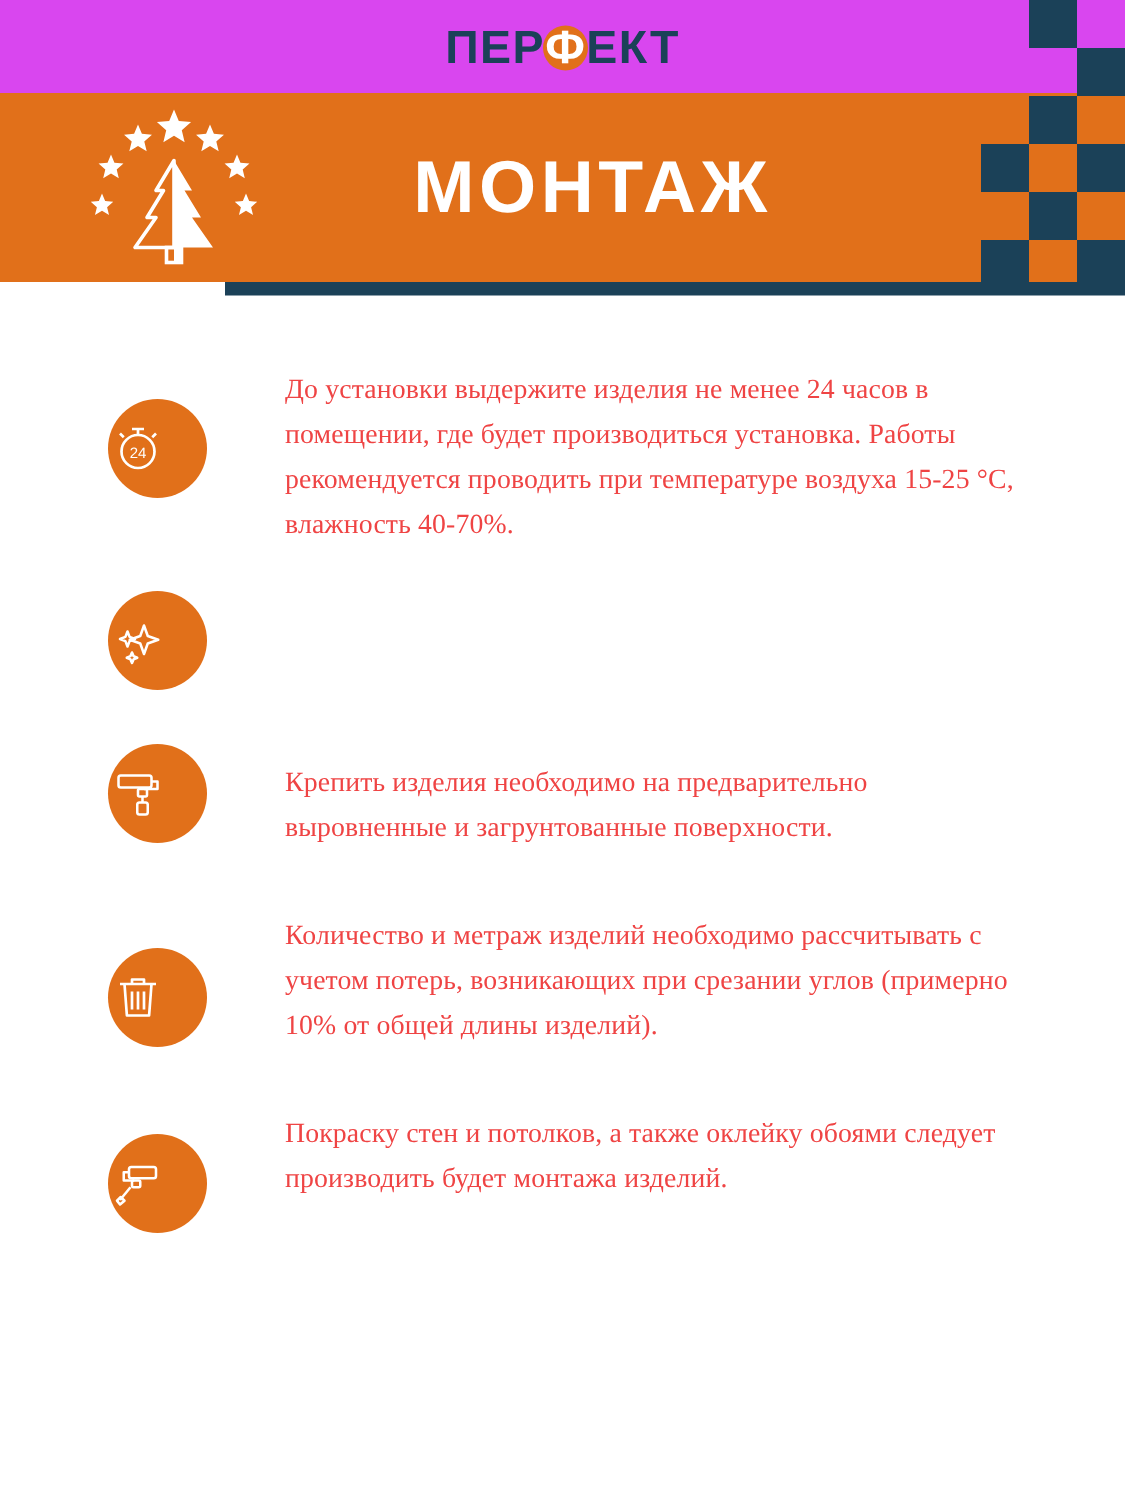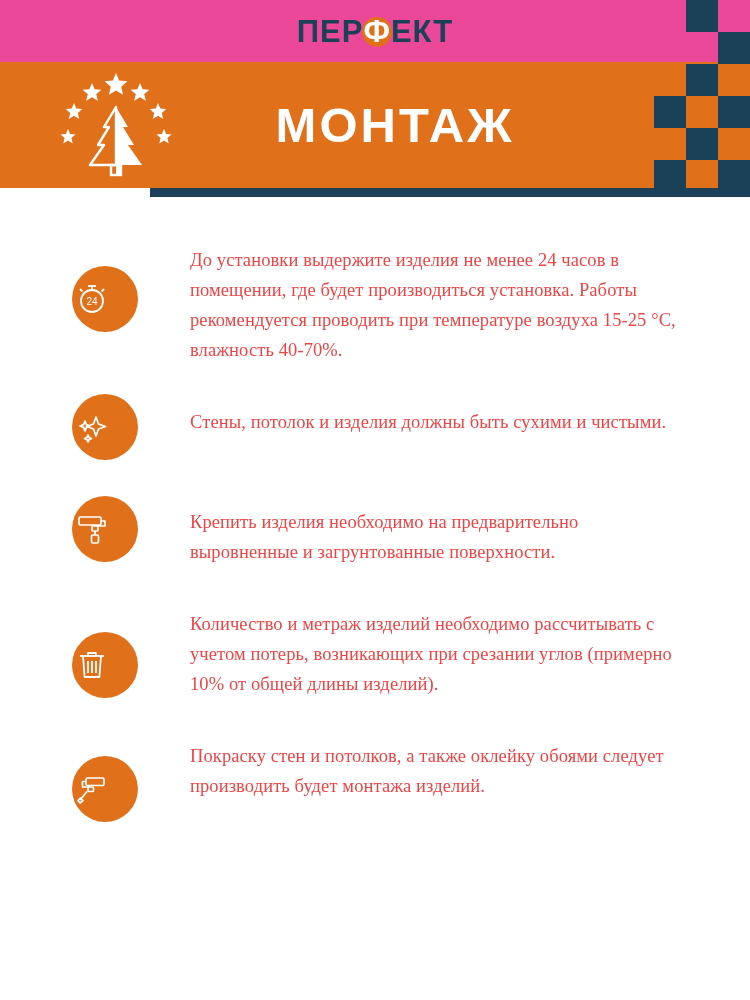--- a/index.html
+++ b/index.html
@@ -12,21 +12,21 @@
     background: #ffffff;
     font-family: "Liberation Sans", sans-serif;
     overflow: hidden;
     position: relative;
   }
 
   
   .brand-bar {
     position: relative;
     height: 62px;
-    background: #ec4899;
+    background: #d946ef;
   }
   .brand-logo {
     position: absolute;
     left: 0;
     right: 0;
     top: 14px;
     text-align: center;
     font-size: 31px;
     font-weight: bold;
     letter-spacing: 1px;
@@ -220,21 +220,20 @@
   <div class="item r2">
     <div class="item-icon">
       <svg width="40" height="40" viewBox="0 0 40 40" xmlns="http://www.w3.org/2000/svg">
         <g fill="none" stroke="#ffffff" stroke-width="1.7" stroke-linejoin="round">
           <path d="M24 10 L26.5 17 L33.5 19.5 L26.5 22 L24 29 L21.5 22 L14.5 19.5 L21.5 17 Z"></path>
           <path d="M13 14 L14.4 17.6 L18 19 L14.4 20.4 L13 24 L11.6 20.4 L8 19 L11.6 17.6 Z"></path>
           <path d="M16 28 L17 30.4 L19.5 31.5 L17 32.6 L16 35 L15 32.6 L12.5 31.5 L15 30.4 Z"></path>
         </g>
       </svg>
     </div>
-    <div class="item-text">Стены, потолок и изделия должны быть сухими и чистыми.</div>
   </div>
 
   <div class="item r3">
     <div class="item-icon">
       <svg width="40" height="40" viewBox="0 0 40 40" xmlns="http://www.w3.org/2000/svg">
         <g fill="none" stroke="#ffffff" stroke-width="1.7" stroke-linejoin="round">
           <rect x="7" y="8" width="22" height="8" rx="1.5"></rect>
           <path d="M29 12 h4 v5 h-9"></path>
           <rect x="20" y="17" width="6" height="5" rx="1"></rect>
           <path d="M23 22 v4"></path>

